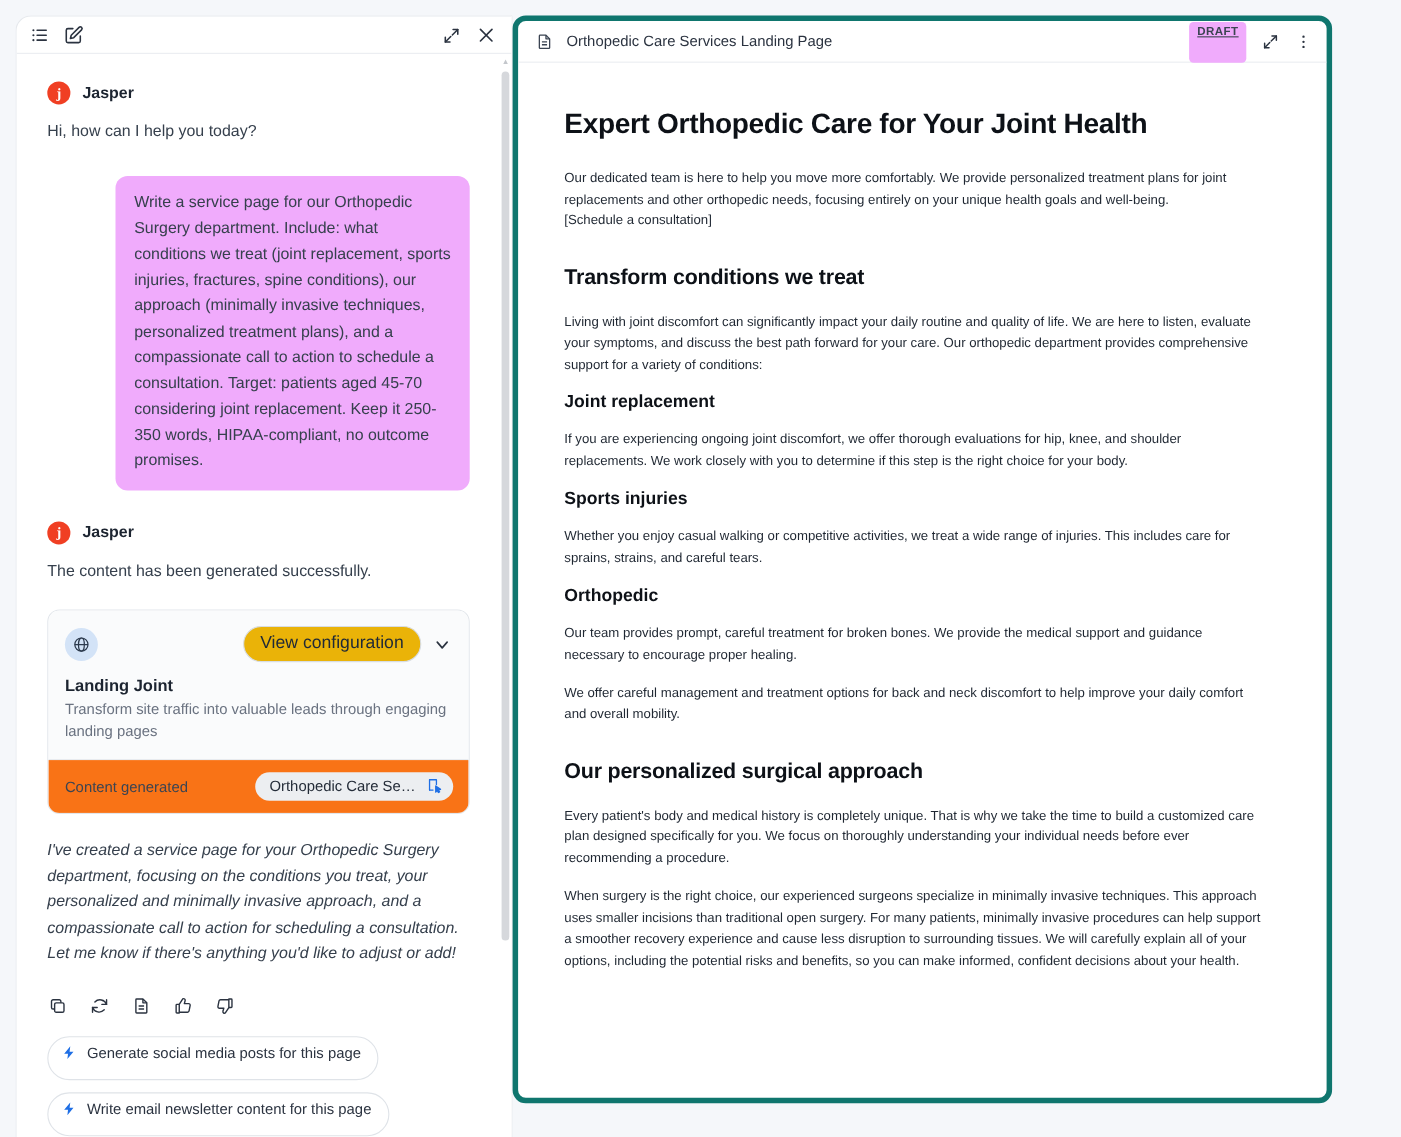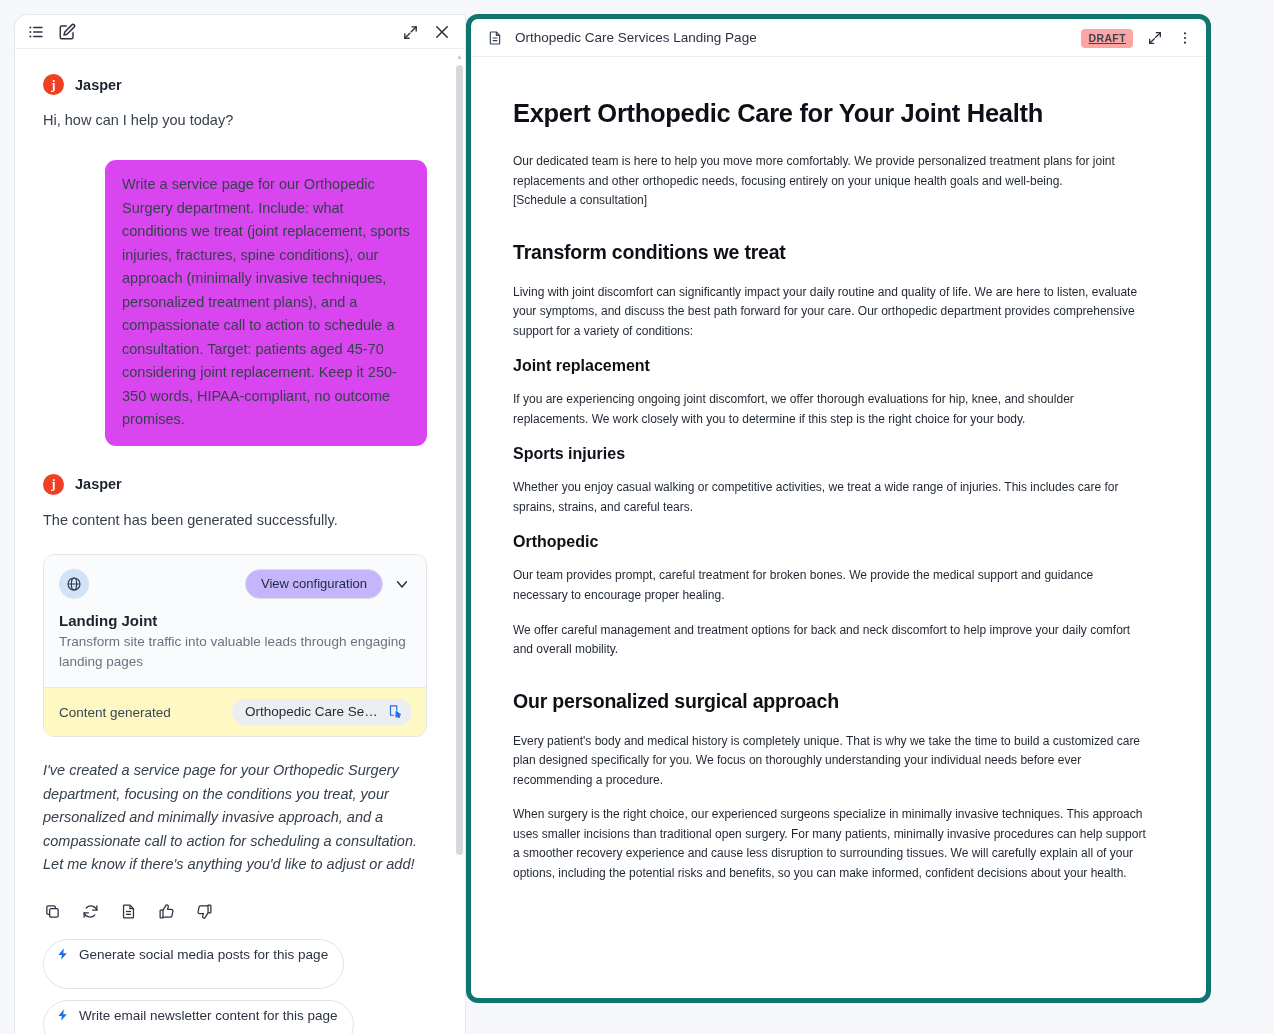--- a/index.html
+++ b/index.html
@@ -73,21 +73,21 @@
     padding-bottom: 1px;
   }
   .author-name { font-size: 14.5px; font-weight: 700; color: #1c2430; }
 
   .assistant-text {
     font-size: 14.5px; color: #36404d; line-height: 1.62;
   }
 
   .user-row { display: flex; justify-content: flex-end; margin: 28px 0 28px 0; }
   .user-bubble {
-    background: #d946ef;
+    background: #f0abfc;
     border-radius: 11px;
     padding: 13px 16px 14px 17px;
     max-width: 322px;
     font-size: 14.5px;
     color: #36404d;
     line-height: 1.62;
   }
 
   
   .content-card {
@@ -108,37 +108,37 @@
   }
   .globe-badge {
     width: 30px; height: 30px; border-radius: 50%;
     background: #d3e3f7;
     display: flex; align-items: center; justify-content: center;
     color: #2c3a4d;
   }
   .card-top-actions { display: flex; align-items: center; gap: 10px; }
   .view-config-btn {
     border: 1px solid #d8dde3;
-    background: #c4b5fd;
+    background: #eab308;
     border-radius: 999px;
     padding: 6px 15px 7px 15px;
-    font-size: 13px;
+    font-size: 16px;
     color: #1f2937;
     cursor: pointer;
     font-family: "Liberation Sans", sans-serif;
     white-space: nowrap;
   }
   .chev { color: #2b3340; cursor: pointer; display: flex; }
   .card-title { font-size: 15px; font-weight: 700; color: #1c2430; margin-bottom: 3px; }
   .card-sub { font-size: 13.5px; color: #6a7280; line-height: 1.45; }
 
   .card-bottom {
     padding: 11px 14px 11px 15px;
     display: flex; align-items: center; justify-content: space-between;
-    background: #fef9c3;
+    background: #f97316;
   }
   .card-bottom-label { font-size: 13.5px; color: #3b4452; }
   .doc-chip {
     background: #eceef1;
     border-radius: 999px;
     padding: 5px 9px 6px 13px;
     font-size: 13.5px;
     color: #242c38;
     display: flex; align-items: center; gap: 7px;
     cursor: pointer;
@@ -155,21 +155,21 @@
     display: flex; align-items: center; gap: 21px;
     margin-top: 26px; padding-left: 1px;
   }
   .aicon { color: #2b3340; cursor: pointer; display: flex; }
 
   .suggestions { margin-top: 19px; display: flex; flex-direction: column; gap: 11px; align-items: flex-start; }
   .sugg-chip {
     border: 1px solid #dfe3e8;
     border-radius: 999px;
     background: #ffffff;
-    padding: 7px 15px 26px 12px;
+    padding: 7px 15px 16px 12px;
     font-size: 13.5px;
     color: #2b3340;
     display: flex; align-items: center; gap: 9px;
     cursor: pointer;
   }
   .bolt { color: #1f6fe5; display: flex; }
 
   
   .chat-scrollbar {
     position: absolute;
@@ -214,23 +214,23 @@
     position: relative;
   }
   .doc-header-left { display: flex; align-items: center; gap: 12px; }
   .doc-file-icon { color: #3b4452; display: flex; }
   .doc-title { font-size: 13.5px; color: #2b3340; }
   .doc-header-right {
     position: absolute; right: 13px; top: 0; height: 38px;
     display: flex; align-items: center; gap: 14px;
   }
   .draft-badge {
-    background: #fca5a5;
+    background: #f0abfc;
     border-radius: 4px;
-    padding: 3px 7px 4px 7px;
+    padding: 3px 7px 22px 7px;
     font-size: 10.5px;
     font-weight: 700;
     letter-spacing: 0.4px;
     color: #3b4452;
     text-decoration: underline;
   }
 
   .doc-body {
     padding: 42px 56px 40px 42px;
     height: 949px;

